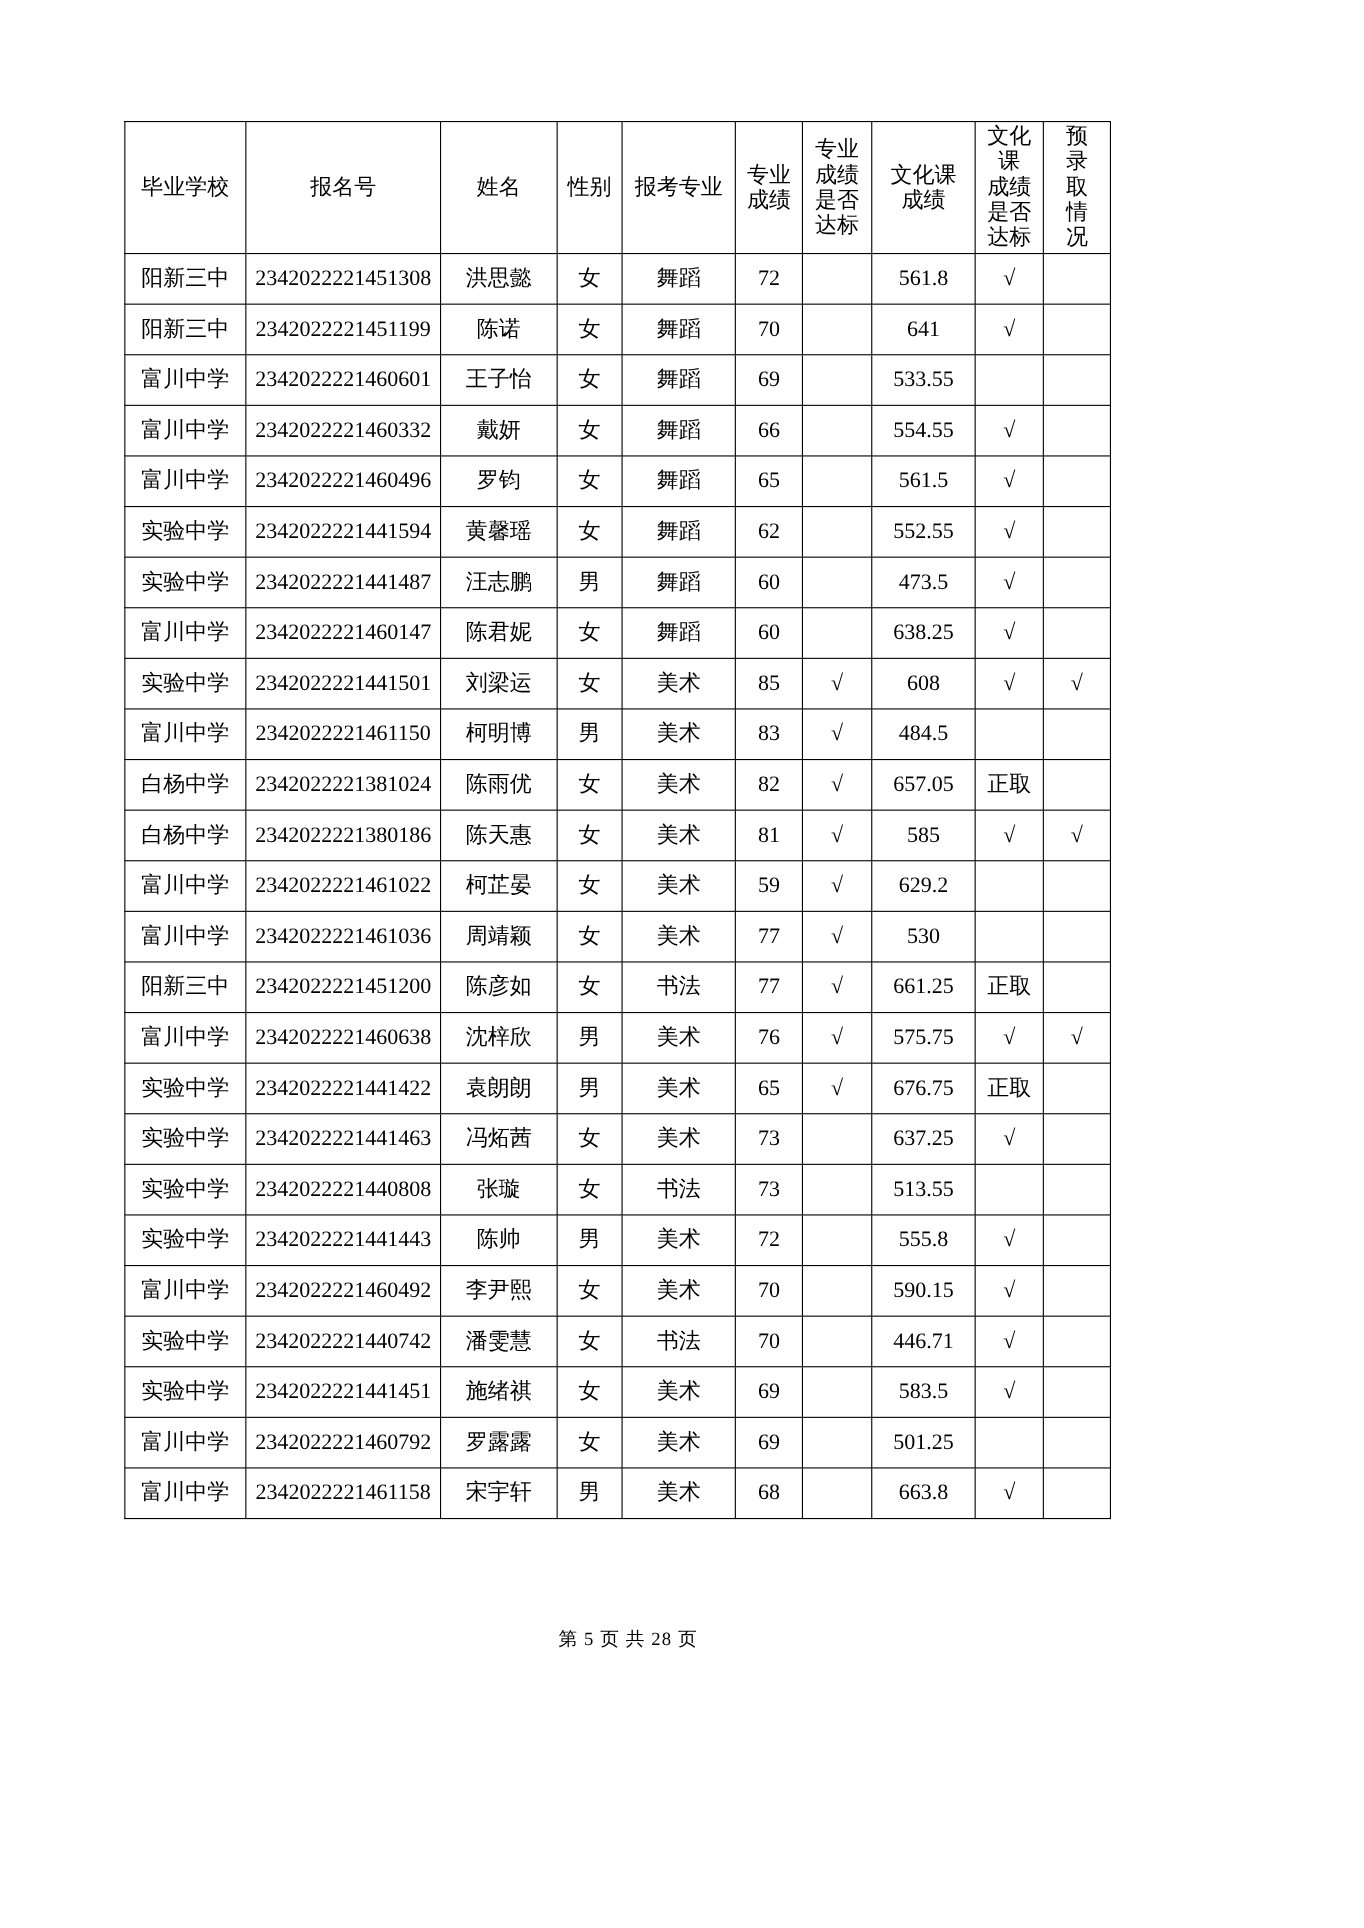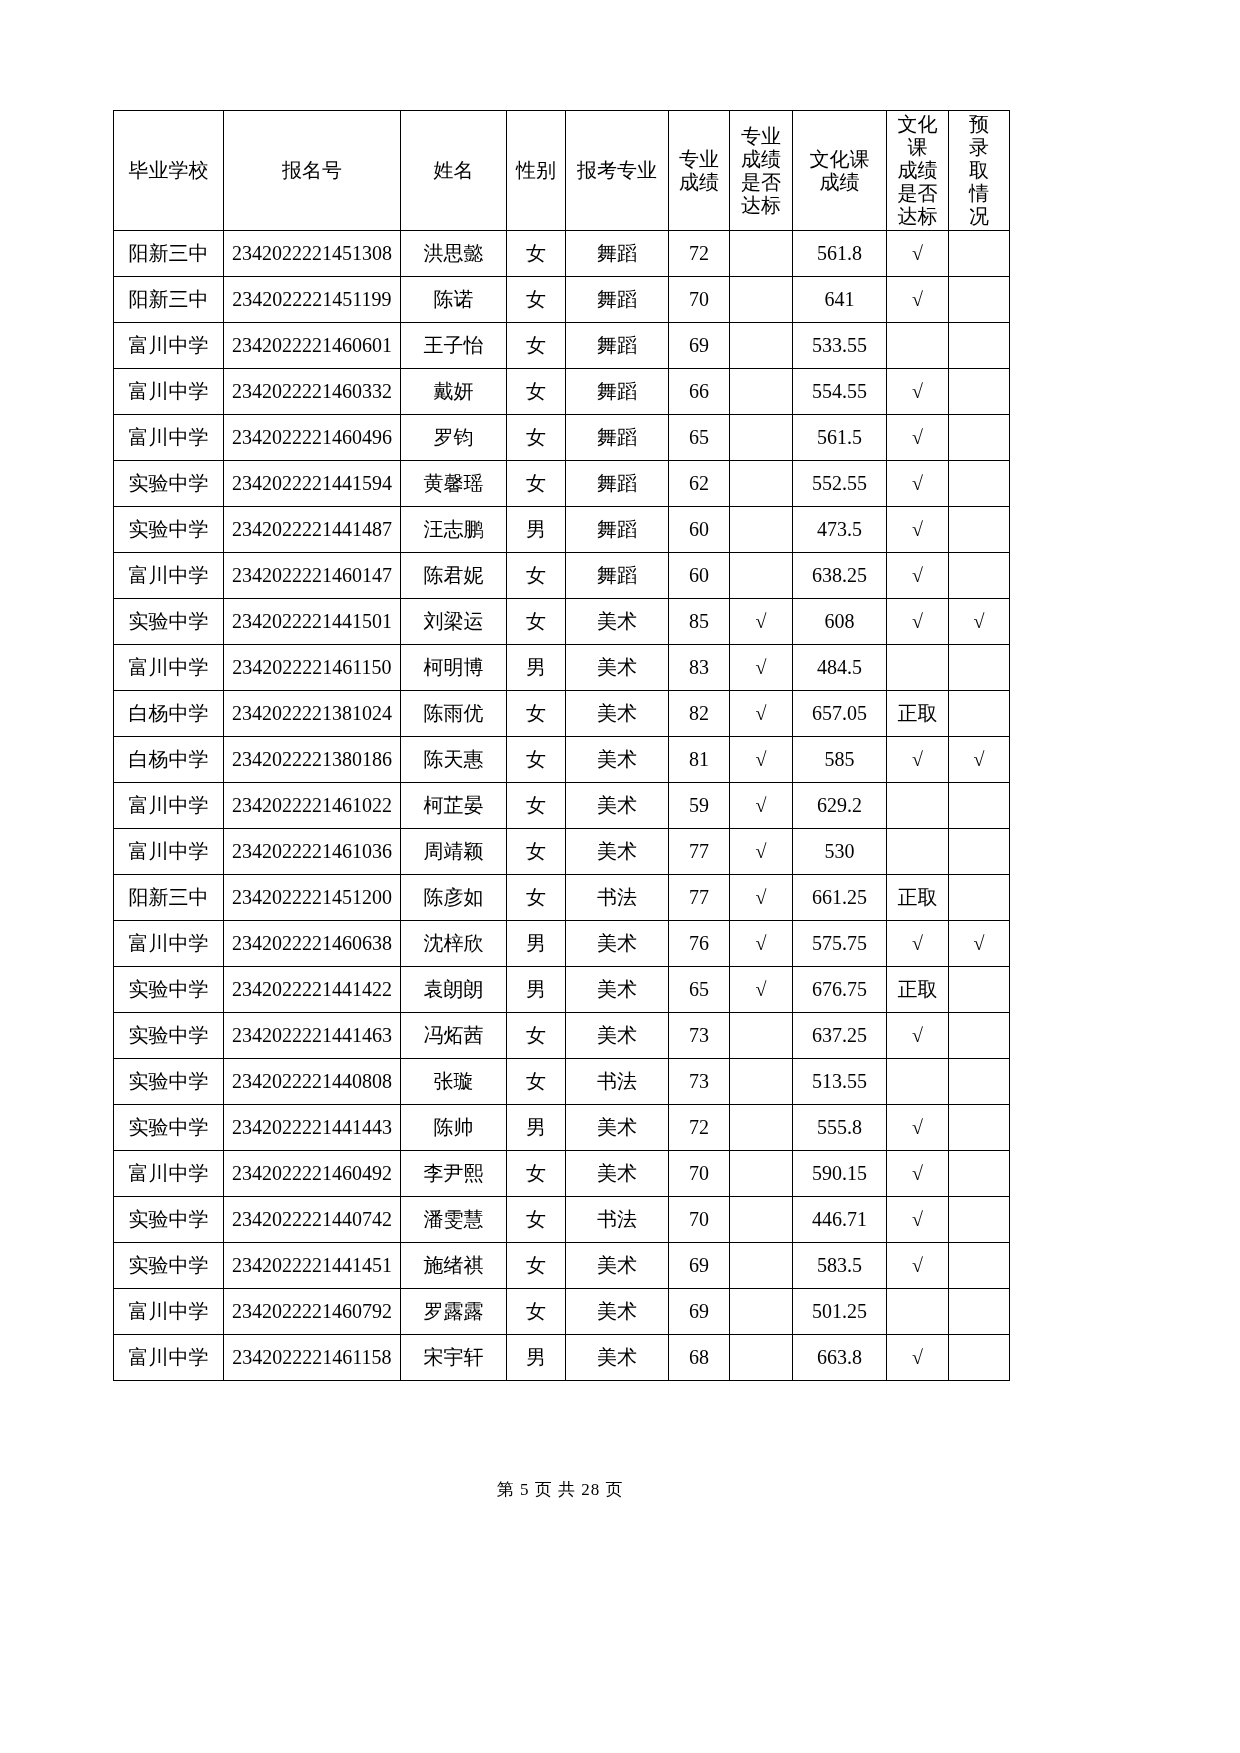--- a/index.html
+++ b/index.html
@@ -55,21 +55,21 @@
   col.c-name    { width: 106px; }
   col.c-gender  { width: 59px;  }
   col.c-major   { width: 103px; }
   col.c-mscore  { width: 61px;  }
   col.c-mpass   { width: 63px;  }
   col.c-cscore  { width: 94px;  }
   col.c-cpass   { width: 62px;  }
   col.c-admit   { width: 61px;  }
   .footer {
     position: absolute;
-    left: 112px;
+    left: 123px;
     top: 1478px;
     width: 896px;
     text-align: center;
     font-size: 17px;
     letter-spacing: 1px;
   }
 </style>
 </head>
 <body>
 

